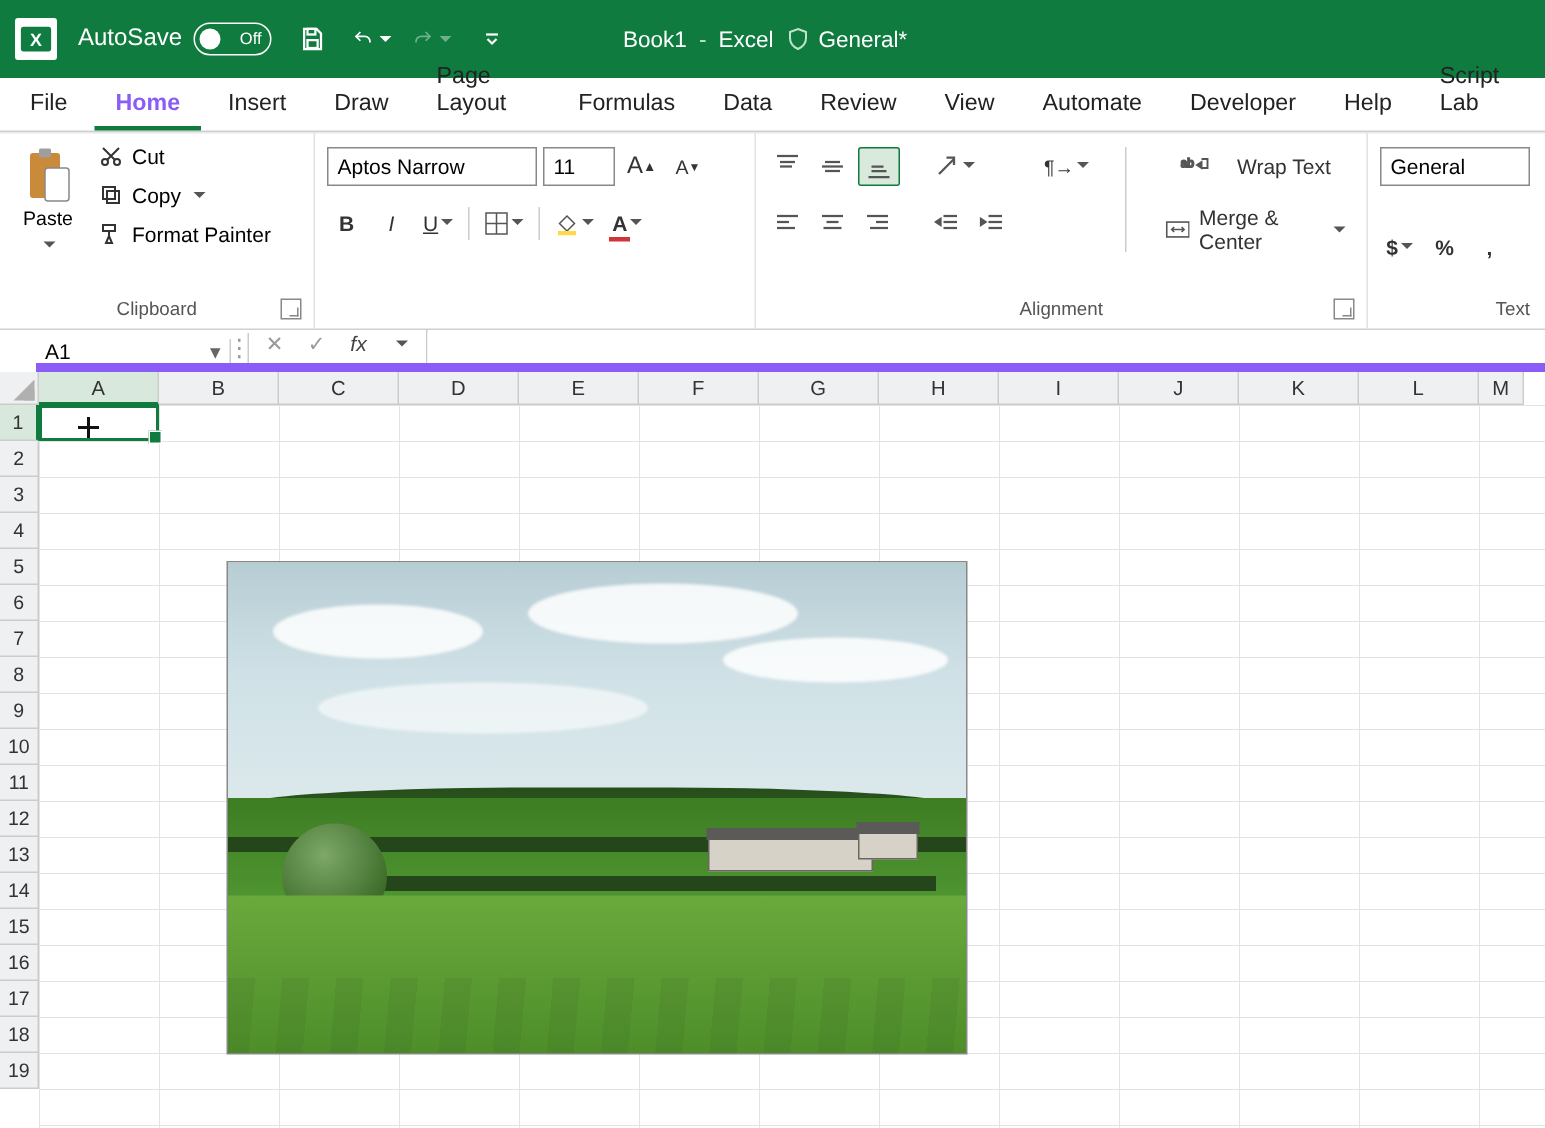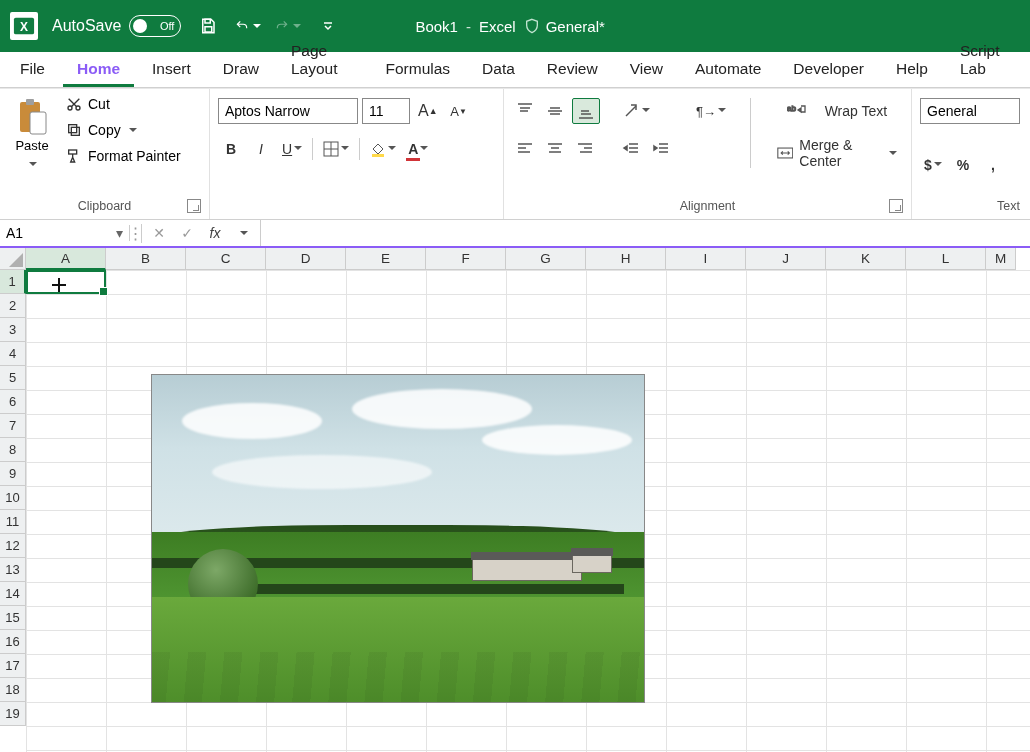--- a/index.html
+++ b/index.html
@@ -45,21 +45,21 @@
   .font-name { width:140px; }
   .font-size { width:48px; }
   .tool-row { display:flex; align-items:center; gap:4px; }
   .tool-btn { min-width:26px; height:26px; display:flex; align-items:center; justify-content:center; font-size:14px; color:#333; border-radius:2px; padding:0 4px; }
   .tool-sep { width:1px; height:22px; background:#ccc; margin:0 2px; }
 
   .alignment-col { display:flex; flex-direction:column; gap:12px; }
   .num-format { border:1px solid #888; height:26px; width:100px; font-size:14px; padding:2px 6px; }
 
   
-  .fx-bar { height:28px; border-bottom:2px solid #8b5cf6; display:flex; align-items:center; }
+  .fx-bar { height:28px; border-bottom:6px solid #8b5cf6; display:flex; align-items:flex-end;margin-left:24px; }
   .name-box { width:130px; border-right:1px solid #ccc; display:flex; align-items:center; padding:0 6px; font-size:14px; justify-content:space-between; }
   .name-box .dd { color:#666; }
   .fx-btns { display:flex; align-items:center; padding:0 4px; gap:2px; border-right:1px solid #ccc; }
   .fx-btns .tool-btn { color:#999; }
   .formula-input { flex:1; border:none; padding:2px 6px; font-size:14px; }
 
   
   .grid-wrap { position:relative; height: calc(752px - 52px - 36px - 132px - 28px); overflow:hidden;}
   .corner { position:absolute; left:0; top:0; width:26px; height:22px; background:#eef0f1; border-right:1px solid #ccc; border-bottom:1px solid #ccc; }
   .corner::after{ content:""; position:absolute; right:2px; bottom:2px; width:0;height:0;border:7px solid transparent; border-bottom-color:#b0b0b0; border-right-color:#b0b0b0;}

